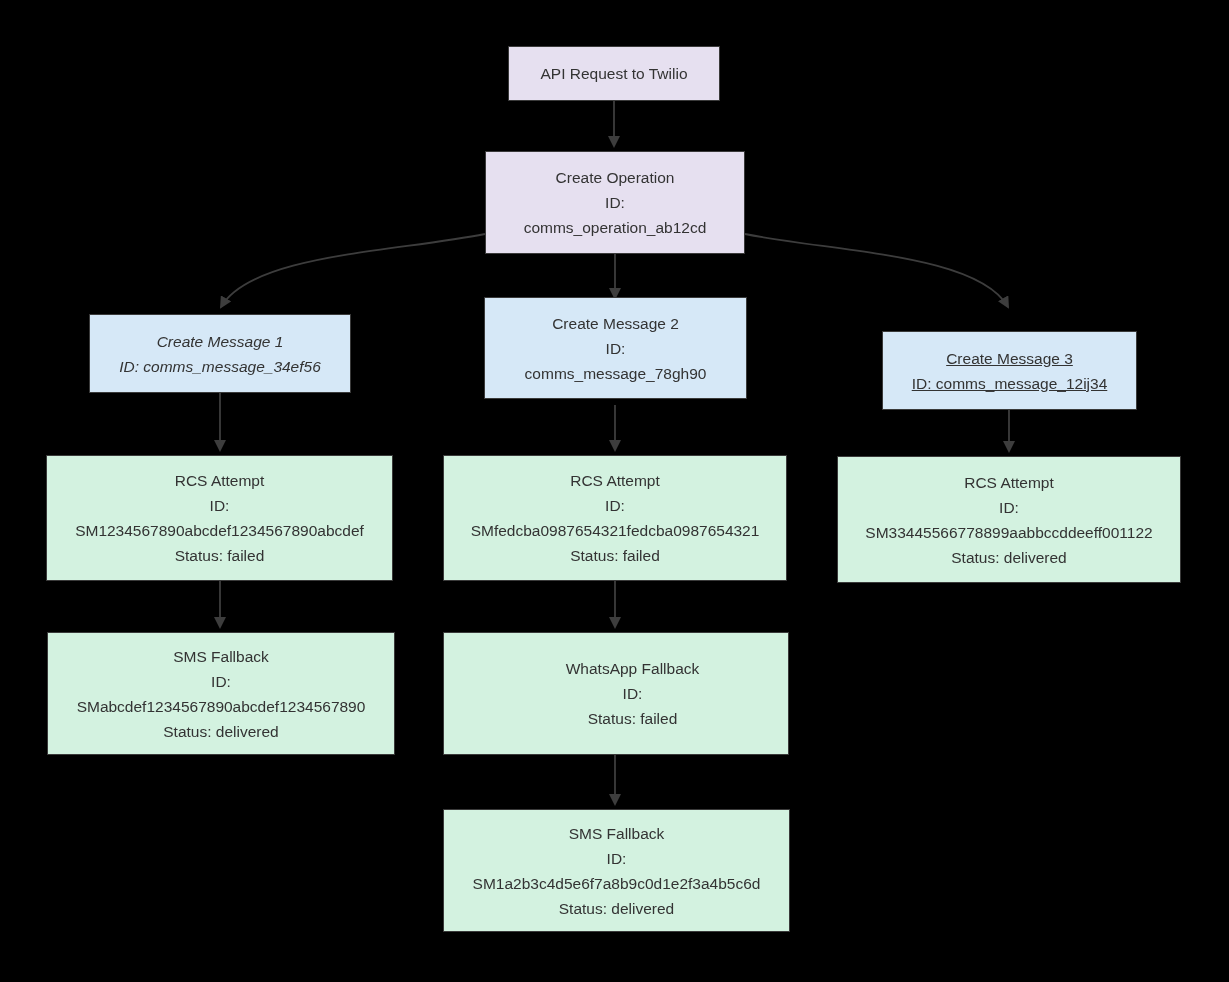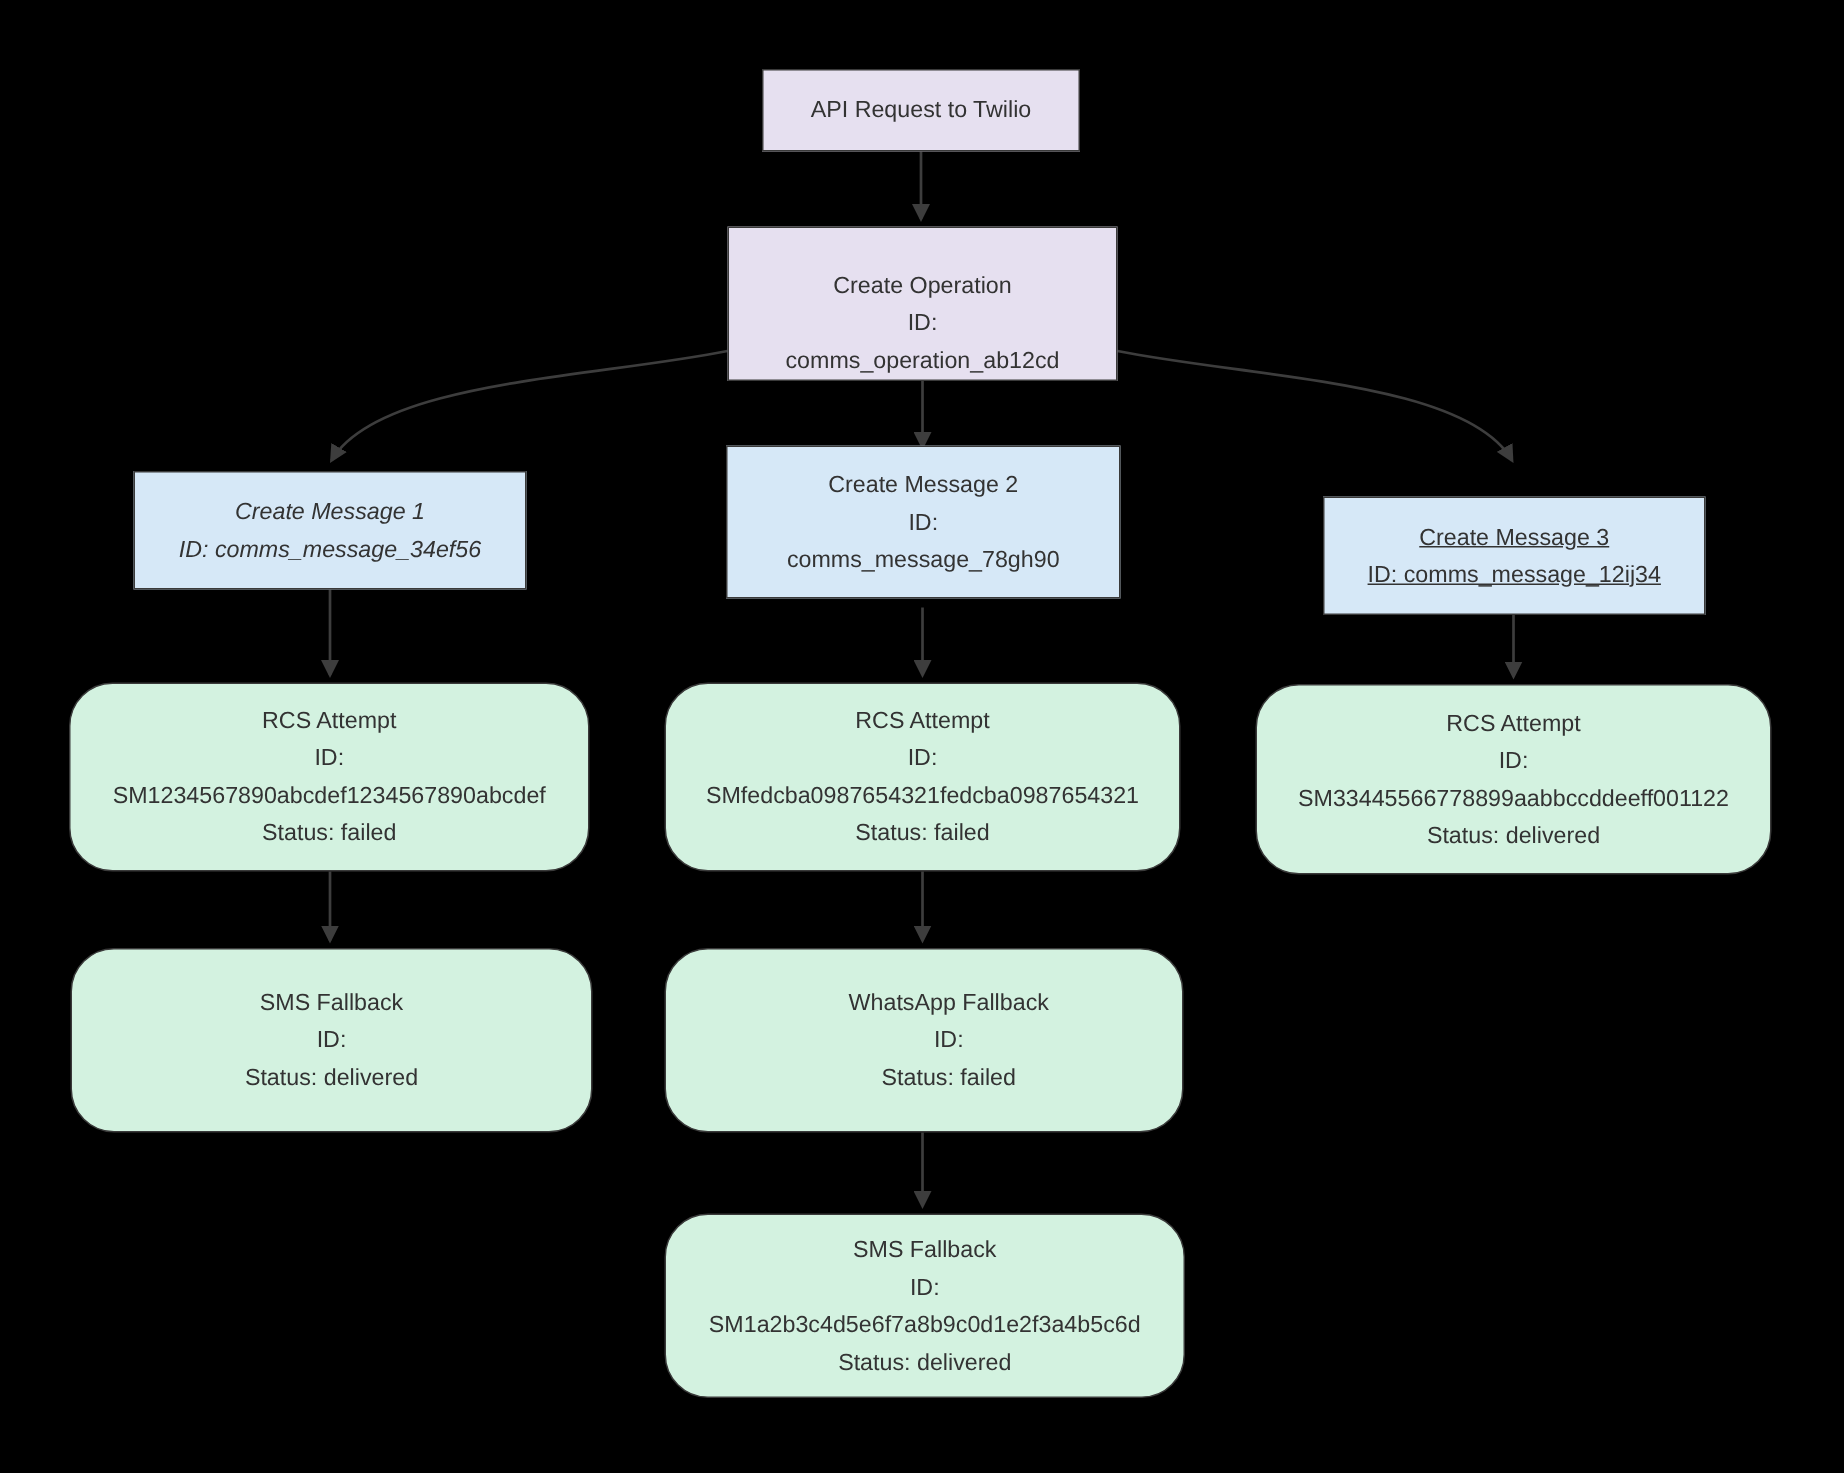--- a/index.html
+++ b/index.html
@@ -32,21 +32,21 @@
     align-items: center;
     border: 1.5px solid var(--border, #3a3a3a);
     color: var(--text, #333);
     font-size: 15.5px;
     line-height: 25px;
     text-align: center;
     white-space: nowrap;
   }
   .node.purple { background: var(--purple, #E6E0F0); }
   .node.blue   { background: var(--blue,   #D6E8F7); }
-  .node.green  { background: var(--green,  #D3F2E0); border-radius: 29px; }
+  .node.green  { background: var(--green,  #D3F2E0); }
   .ln { display: block; }
 </style>
 </head>
 <body>
 
 <div class="canvas">
 
   <svg class="edges-layer" width="1229" height="982" viewBox="0 0 1229 982" xmlns="http://www.w3.org/2000/svg">
     <defs>
       <marker id="arrow" markerUnits="userSpaceOnUse" markerWidth="12" markerHeight="12" refX="10" refY="6" orient="auto">
@@ -62,21 +62,21 @@
     <path class="edge" d="M1009,393 L1009,451" marker-end="url(#arrow)"></path>
     <path class="edge" d="M220,581 L220,627" marker-end="url(#arrow)"></path>
     <path class="edge" d="M615,581 L615,627" marker-end="url(#arrow)"></path>
     <path class="edge" d="M615,755 L615,804" marker-end="url(#arrow)"></path>
   </svg>
 
   <div class="node purple" style="left:508px; top:46px; width:212px; height:55px;">
     <span class="ln">API Request to Twilio</span>
   </div>
 
-  <div class="node purple" style="left:485px; top:151px; width:260px; height:103px;justify-content:flex-end;">
+  <div class="node purple" style="left:485px; top:151px; width:260px; height:103px;">
     <span class="ln">Create Operation</span>
     <span class="ln">ID:</span>
     <span class="ln">comms_operation_ab12cd</span>
   </div>
 
   <div class="node blue" style="left:89px; top:314px; width:262px; height:79px;font-style:italic;">
     <span class="ln">Create Message 1</span>
     <span class="ln">ID: comms_message_34ef56</span>
   </div>
 
@@ -108,20 +108,21 @@
   <div class="node green" style="left:837px; top:456px; width:344px; height:127px;">
     <span class="ln">RCS Attempt</span>
     <span class="ln">ID:</span>
     <span class="ln">SM33445566778899aabbccddeeff001122</span>
     <span class="ln">Status: delivered</span>
   </div>
 
   <div class="node green" style="left:47px; top:632px; width:348px; height:123px;">
     <span class="ln">SMS Fallback</span>
     <span class="ln">ID:</span>
+    <span class="ln">SMabcdef1234567890abcdef1234567890</span>
     <span class="ln">Status: delivered</span>
   </div>
 
   <div class="node green" style="left:443px; top:632px; width:346px; height:123px;padding-left:33px;">
     <span class="ln">WhatsApp Fallback</span>
     <span class="ln">ID:</span>
     <span class="ln">Status: failed</span>
   </div>
 
   <div class="node green" style="left:443px; top:809px; width:347px; height:123px;">

